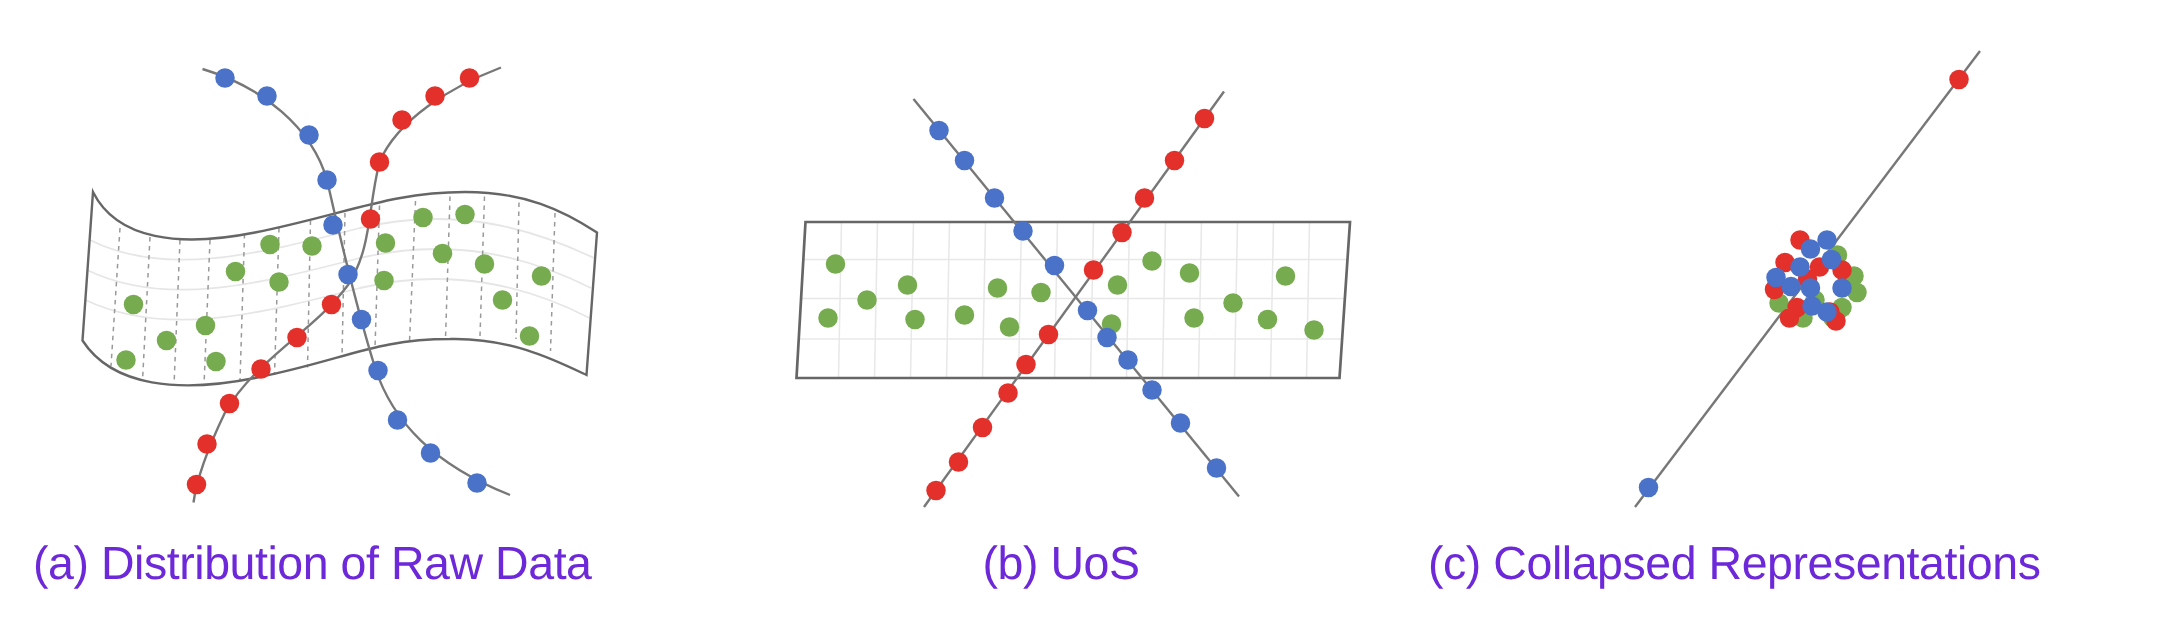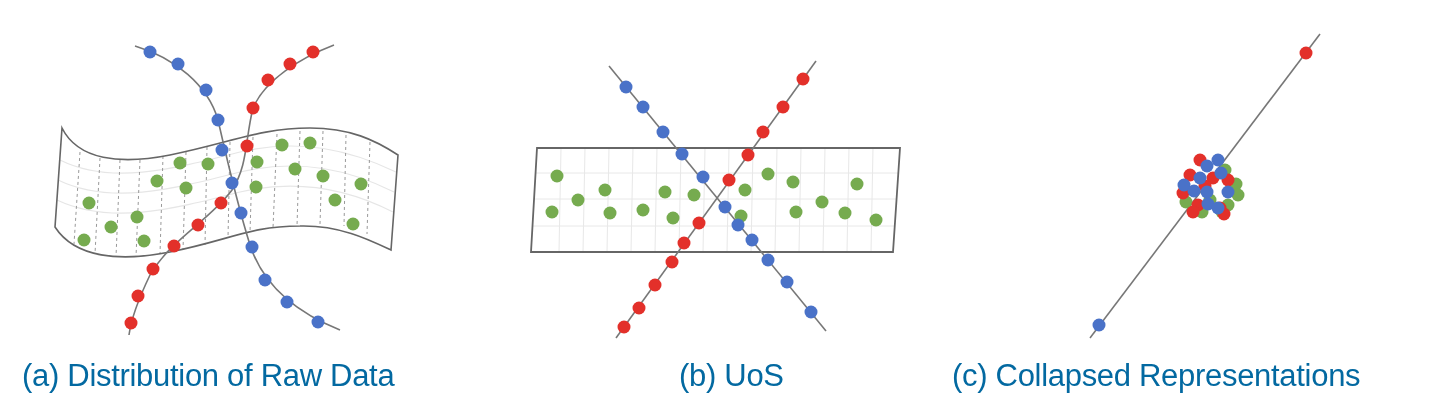--- a/index.html
+++ b/index.html
@@ -1,20 +1,20 @@
 <!DOCTYPE html>
 <html><head>
 <meta charset="utf-8">
 <style>
   html, body { margin: 0; padding: 0; background: #ffffff; }
   body { width: 1440px; height: 414px; overflow: hidden; position: relative; font-family: "Liberation Sans", sans-serif; }
   #figure { position: absolute; left: 0; top: 0; width: 1440px; height: 414px; }
-  .caption { position: absolute; top: 358px; font-size: 31px; color: #0369a1; white-space: nowrap; letter-spacing: -0.3px; font-family: "Liberation Sans", sans-serif; }
+  .caption { position: absolute; top: 358px; font-size: 31px; color: #6d28d9; white-space: nowrap; letter-spacing: -0.3px; font-family: "Liberation Sans", sans-serif; }
   #cap-a { left: 22px; }
-  #cap-b { left: 655px; margin-left: 24px; }
+  #cap-b { left: 655px; }
   #cap-c { left: 952px; }
 </style>
 </head>
 <body>
 
 <svg id="figure" width="1440" height="414" viewBox="0 0 1440 414" xmlns="http://www.w3.org/2000/svg">
 
   <g>
 
     <g stroke="#e6e6e6" stroke-width="1.2" fill="none">

